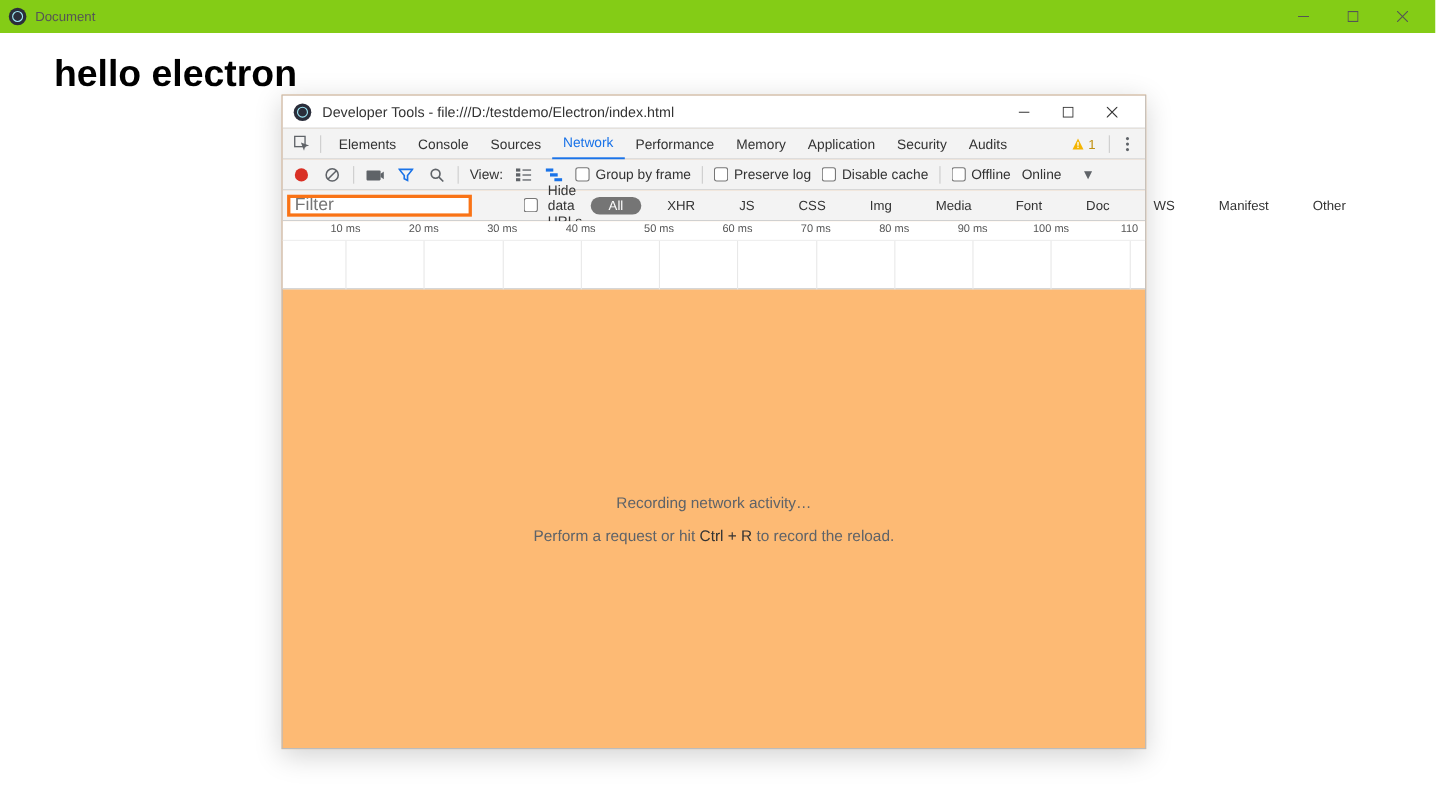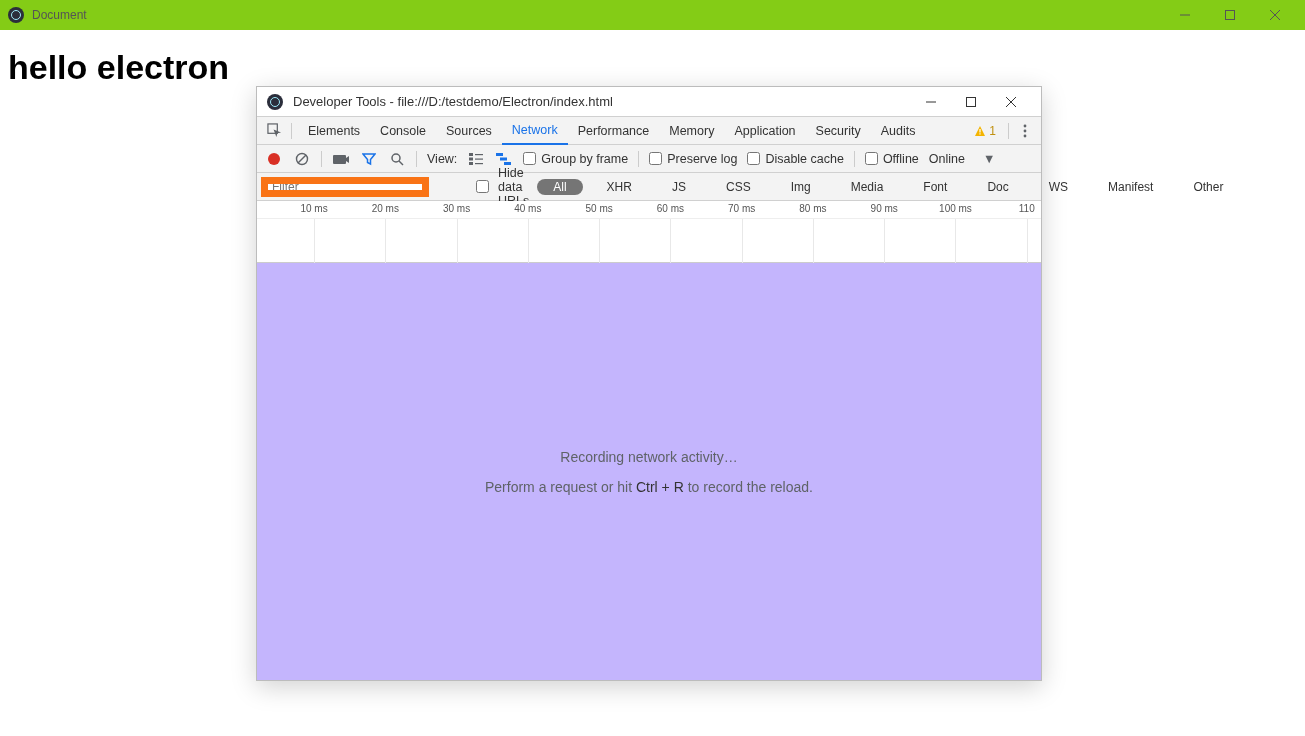--- a/index.html
+++ b/index.html
@@ -7,27 +7,27 @@
 
 
 .main-titlebar { height: 30px; display: flex; align-items: center; padding: 0 8px; background: #84cc16; }
 .main-titlebar .app-icon { width: 16px; height: 16px; border-radius: 50%; background: #2b2e3b; display: flex; align-items: center; justify-content: center; margin-right: 8px; }
 .main-titlebar .app-icon::after { content: ""; width: 8px; height: 8px; border-radius: 50%; border: 1px solid #9feaf9; }
 .main-titlebar .title { font-size: 12px; color: #555; }
 .main-titlebar .spacer { flex: 1; }
 .main-titlebar .win-btn { width: 45px; height: 30px; display: flex; align-items: center; justify-content: center; color: #555; }
 .main-titlebar .win-btn svg { width: 10px; height: 10px; }
 
-.page-content { padding: 18px 8px; }
+.page-content { padding: 18px 8px; margin-left: 41px; }
 .page-content h1 { font-size: 34px; font-weight: 700; color: #000; }
 
 
 .devtools {
   position: absolute; left: 256px; top: 86px; width: 786px; height: 595px;
-  background: #c4b5fd; border: 1px solid #bcbcbc; box-shadow: 0 6px 24px rgba(0,0,0,0.18);
+  background: #fdba74; border: 1px solid #bcbcbc; box-shadow: 0 6px 24px rgba(0,0,0,0.18);
   display: flex; flex-direction: column;
 }
 .dev-titlebar { height: 30px; display: flex; align-items: center; padding: 0 10px; background: #fff; border-bottom: 1px solid #d0d0d0; }
 .dev-titlebar .app-icon { width: 16px; height: 16px; border-radius: 50%; background: #2b2e3b; display: flex; align-items: center; justify-content: center; margin-right: 10px; }
 .dev-titlebar .app-icon::after { content:""; width:8px; height:8px; border-radius:50%; border:1px solid #9feaf9; }
 .dev-titlebar .title { font-size: 13px; color: #333; }
 .dev-titlebar .spacer { flex: 1; }
 .dev-titlebar .win-btn { width: 40px; height: 30px; display:flex; align-items:center; justify-content:center; color:#333; }
 .dev-titlebar .win-btn svg { width:10px; height:10px; }
 
@@ -49,21 +49,21 @@
 .toolbar .record { width:12px; height:12px; border-radius:50%; background:#d93025; }
 .toolbar .view-label { color:#333; }
 .toolbar label.chk { display:flex; align-items:center; gap:5px; color:#333; }
 .toolbar input[type=checkbox]{ width:13px; height:13px; }
 .toolbar .dropdown { display:flex; align-items:center; gap:4px; color:#333; }
 .toolbar .dd-arrow { color:#5f6368; margin-left:14px; }
 .blue { color:#1a73e8; }
 
 
 .filter-row { height: 28px; display:flex; align-items:center; background:#f3f3f3; border-bottom:1px solid #d0d0d0; padding:0 4px; gap:8px; font-size:12.5px; color:#333;}
-.filter-input { width:168px; height:20px; border:7px solid #f97316; background:#fff; font-size:12px; padding:0 4px; color:#999; outline:none; }
+.filter-input { width:168px; height:20px; border:3px solid #f97316; background:#fff; font-size:16px; padding:0 4px; color:#999; outline:none; }
 .filter-row label.chk { display:flex; align-items:center; gap:9px;padding-left:39px; }
 .type-pill { padding:1px 16px; border-radius:8px; font-size:12px; }
 .type-pill.active { background:#757575; color:#fff; }
 .type-pill.inactive { color:#333; }
 
 
 .timeline { height:62px; border-bottom:1px solid #ccc; position:relative; background:#fff; }
 .timeline .ticks { height:18px; border-bottom:1px solid #eee; position:relative; font-size:10px; color:#555;}
 .timeline .tick { position:absolute; top:2px; transform: translateX(-50%); }
 .timeline .grid { height:44px; position:relative; }

